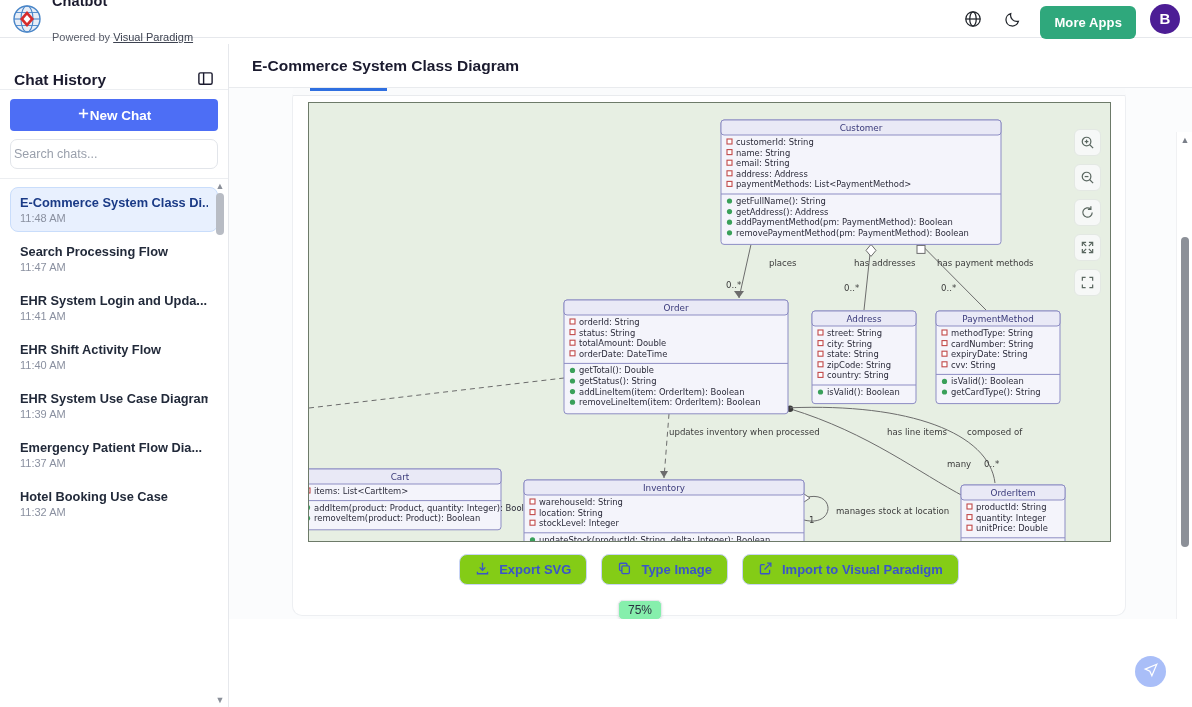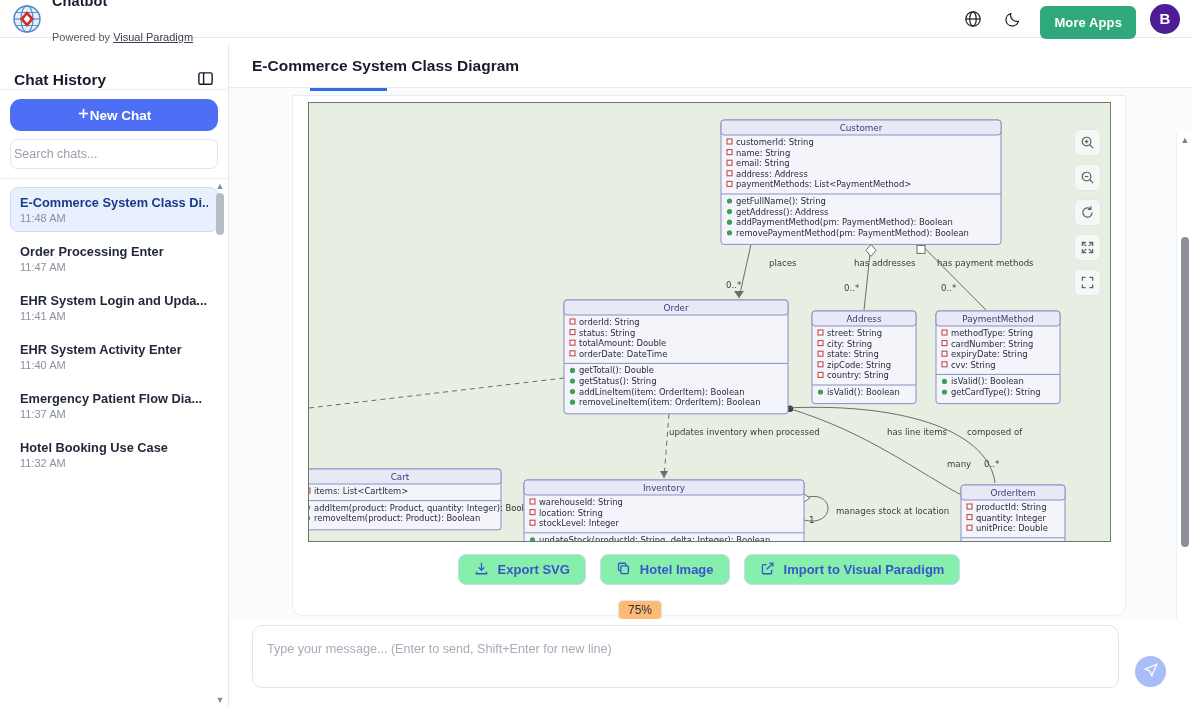--- a/index.html
+++ b/index.html
@@ -50,21 +50,21 @@
   .sidebar-head {
     height: 46px; display: flex; align-items: flex-end; justify-content: space-between;
     padding: 0 12px 0 14px; border-bottom: 1px solid #eceef1;
   }
   .sidebar-title { font-size: 15.5px; font-weight: 700; color: #1a1a2e; }
   .panel-toggle { width: 22px; height: 22px; display: flex; align-items: center; justify-content: center; cursor: pointer; color: #1a1a2e;}
 
   .sidebar-actions { padding: 9px 10px 8px 10px; }
   .new-chat {
     width: 100%; height: 32px; background: #4d6ef5; color: #fff;
-    border: none; border-radius: 11px; font-size: 13.5px; font-weight: 700;
+    border: none; border-radius: 4px; font-size: 13.5px; font-weight: 700;
     display: flex; align-items: center; justify-content: center; cursor: pointer;
   }
   .search-wrap { padding: 0 10px 9px 10px; }
   .search-input {
     width: 100%; height: 30px; border: 1px solid #e2e5ea; border-radius: 7px;
     padding: 0 3px; font-size: 12.5px; color: #3d4250; font-family: inherit;
     background: #fff; outline: none;
   }
   .search-input::placeholder { color: #9aa0ac; }
 
@@ -116,31 +116,31 @@
   }
   .svgcanvas { position: absolute; left: 0; top: 0; }
 
   .zoom-tools { position: absolute; right: 9px; top: 26px; display: flex; flex-direction: column; gap: 8px; z-index: 5;}
   .zoom-btn {
     width: 27px; height: 27px; background: #f6f8f7; border: 1px solid #e3e8e3; border-radius: 6px;
     display: flex; align-items: center; justify-content: center; color: #5a6760; cursor: pointer;
   }
 
   .zoom-badge {
-    position: absolute; left: 325px; top: 512px; background: #fdba74; border: 1px solid #e6e8ec;
+    position: absolute; left: 325px; top: 512px; background: #86efac; border: 1px solid #e6e8ec;
     border-radius: 5px; padding: 2px 9px; font-size: 12px; color: #2b3040; z-index: 6;
     box-shadow: 0 1px 3px rgba(0,0,0,.10);
   }
 
   .action-row {
     position: absolute; left: 0; right: 0; top: 466px;
     display: flex; justify-content: center; gap: 14px;
   }
   .action-btn {
-    border: 1px solid #c9d4f7; background: #86efac; color: #3a55c9; border-radius: 8px;
+    border: 1px solid #c9d4f7; background: #84cc16; color: #3a55c9; border-radius: 8px;
     height: 31px; padding: 0 15px; font-size: 13px; font-weight: 600;
     display: flex; align-items: center; gap: 9px; cursor: pointer; font-family: inherit;
   }
 
   .main-scroll {
     position: absolute; right: 0px; top: 44px; width: 16px; height: 531px; background: #fff;
     border-left: 1px solid #f0f1f3;
   }
   .ms-arrow { width: 16px; height: 14px; display: flex; align-items: center; justify-content: center; color: #7a7f89; font-size: 9px; cursor: pointer; }
   .ms-arrow.top { position: absolute; top: 1px; }
@@ -230,30 +230,34 @@
   </div>
 
   <div class="history">
     <div class="history-inner">
       <div id="chat-items">
           <div class="chat-item active">
             <div class="chat-name">E-Commerce System Class Di...</div>
             <div class="chat-time">11:48 AM</div>
           </div>
           <div class="chat-item">
-            <div class="chat-name">Order Processing Enter</div>
+            <div class="chat-name">Search Processing Flow</div>
             <div class="chat-time">11:47 AM</div>
           </div>
           <div class="chat-item">
             <div class="chat-name">EHR System Login and Upda...</div>
             <div class="chat-time">11:41 AM</div>
           </div>
           <div class="chat-item">
-            <div class="chat-name">EHR System Activity Enter</div>
+            <div class="chat-name">EHR Shift Activity Flow</div>
             <div class="chat-time">11:40 AM</div>
+          </div>
+          <div class="chat-item">
+            <div class="chat-name">EHR System Use Case Diagram</div>
+            <div class="chat-time">11:39 AM</div>
           </div>
           <div class="chat-item">
             <div class="chat-name">Emergency Patient Flow Dia...</div>
             <div class="chat-time">11:37 AM</div>
           </div>
           <div class="chat-item">
             <div class="chat-name">Hotel Booking Use Case</div>
             <div class="chat-time">11:32 AM</div>
           </div>
         </div>
@@ -490,21 +494,21 @@
           </span>
           <span>Export SVG</span>
         </button>
         <button class="action-btn">
           <span>
             <svg width="15" height="15" viewBox="0 0 16 16" fill="none" stroke="#3a55c9" stroke-width="1.4">
               <rect x="5.2" y="5.2" width="8" height="8.2" rx="1.2"></rect>
               <path d="M10.6 5.2V3.6a1.2 1.2 0 0 0-1.2-1.2H3.9a1.2 1.2 0 0 0-1.2 1.2v5.5a1.2 1.2 0 0 0 1.2 1.2h1.3"></path>
             </svg>
           </span>
-          <span>Hotel Image</span>
+          <span>Type Image</span>
         </button>
         <button class="action-btn">
           <span>
             <svg width="15" height="15" viewBox="0 0 16 16" fill="none" stroke="#3a55c9" stroke-width="1.4">
               <path d="M12.4 9.2v3.2a1.2 1.2 0 0 1-1.2 1.2H3.8a1.2 1.2 0 0 1-1.2-1.2V5a1.2 1.2 0 0 1 1.2-1.2h3.3"></path>
               <polyline points="9.8,2.3 13.7,2.3 13.7,6.2"></polyline>
                 <line x1="7" y1="9" x2="13.5" y2="2.5"></line>
             </svg>
           </span>
           <span>Import to Visual Paradigm</span>
@@ -513,23 +517,20 @@
     </div>
 
     <div class="main-scroll">
       <div class="ms-arrow top">▲</div>
       <div class="ms-thumb"></div>
 
     </div>
   </div>
 
   <div class="composer">
-    <div class="composer-box">
-      <textarea class="composer-input" placeholder="Type your message... (Enter to send, Shift+Enter for new line)" style=""></textarea>
-    </div>
     <button class="send-btn">
       <span>
         <svg width="16" height="16" viewBox="0 0 18 18" fill="none" stroke="#fff" stroke-width="1.4">
           <path d="M15.5 2.5L2.5 8l5.2 2.3L10 15.5z"></path>
         </svg>
       </span>
     </button>
   </div>
 </div>
 

